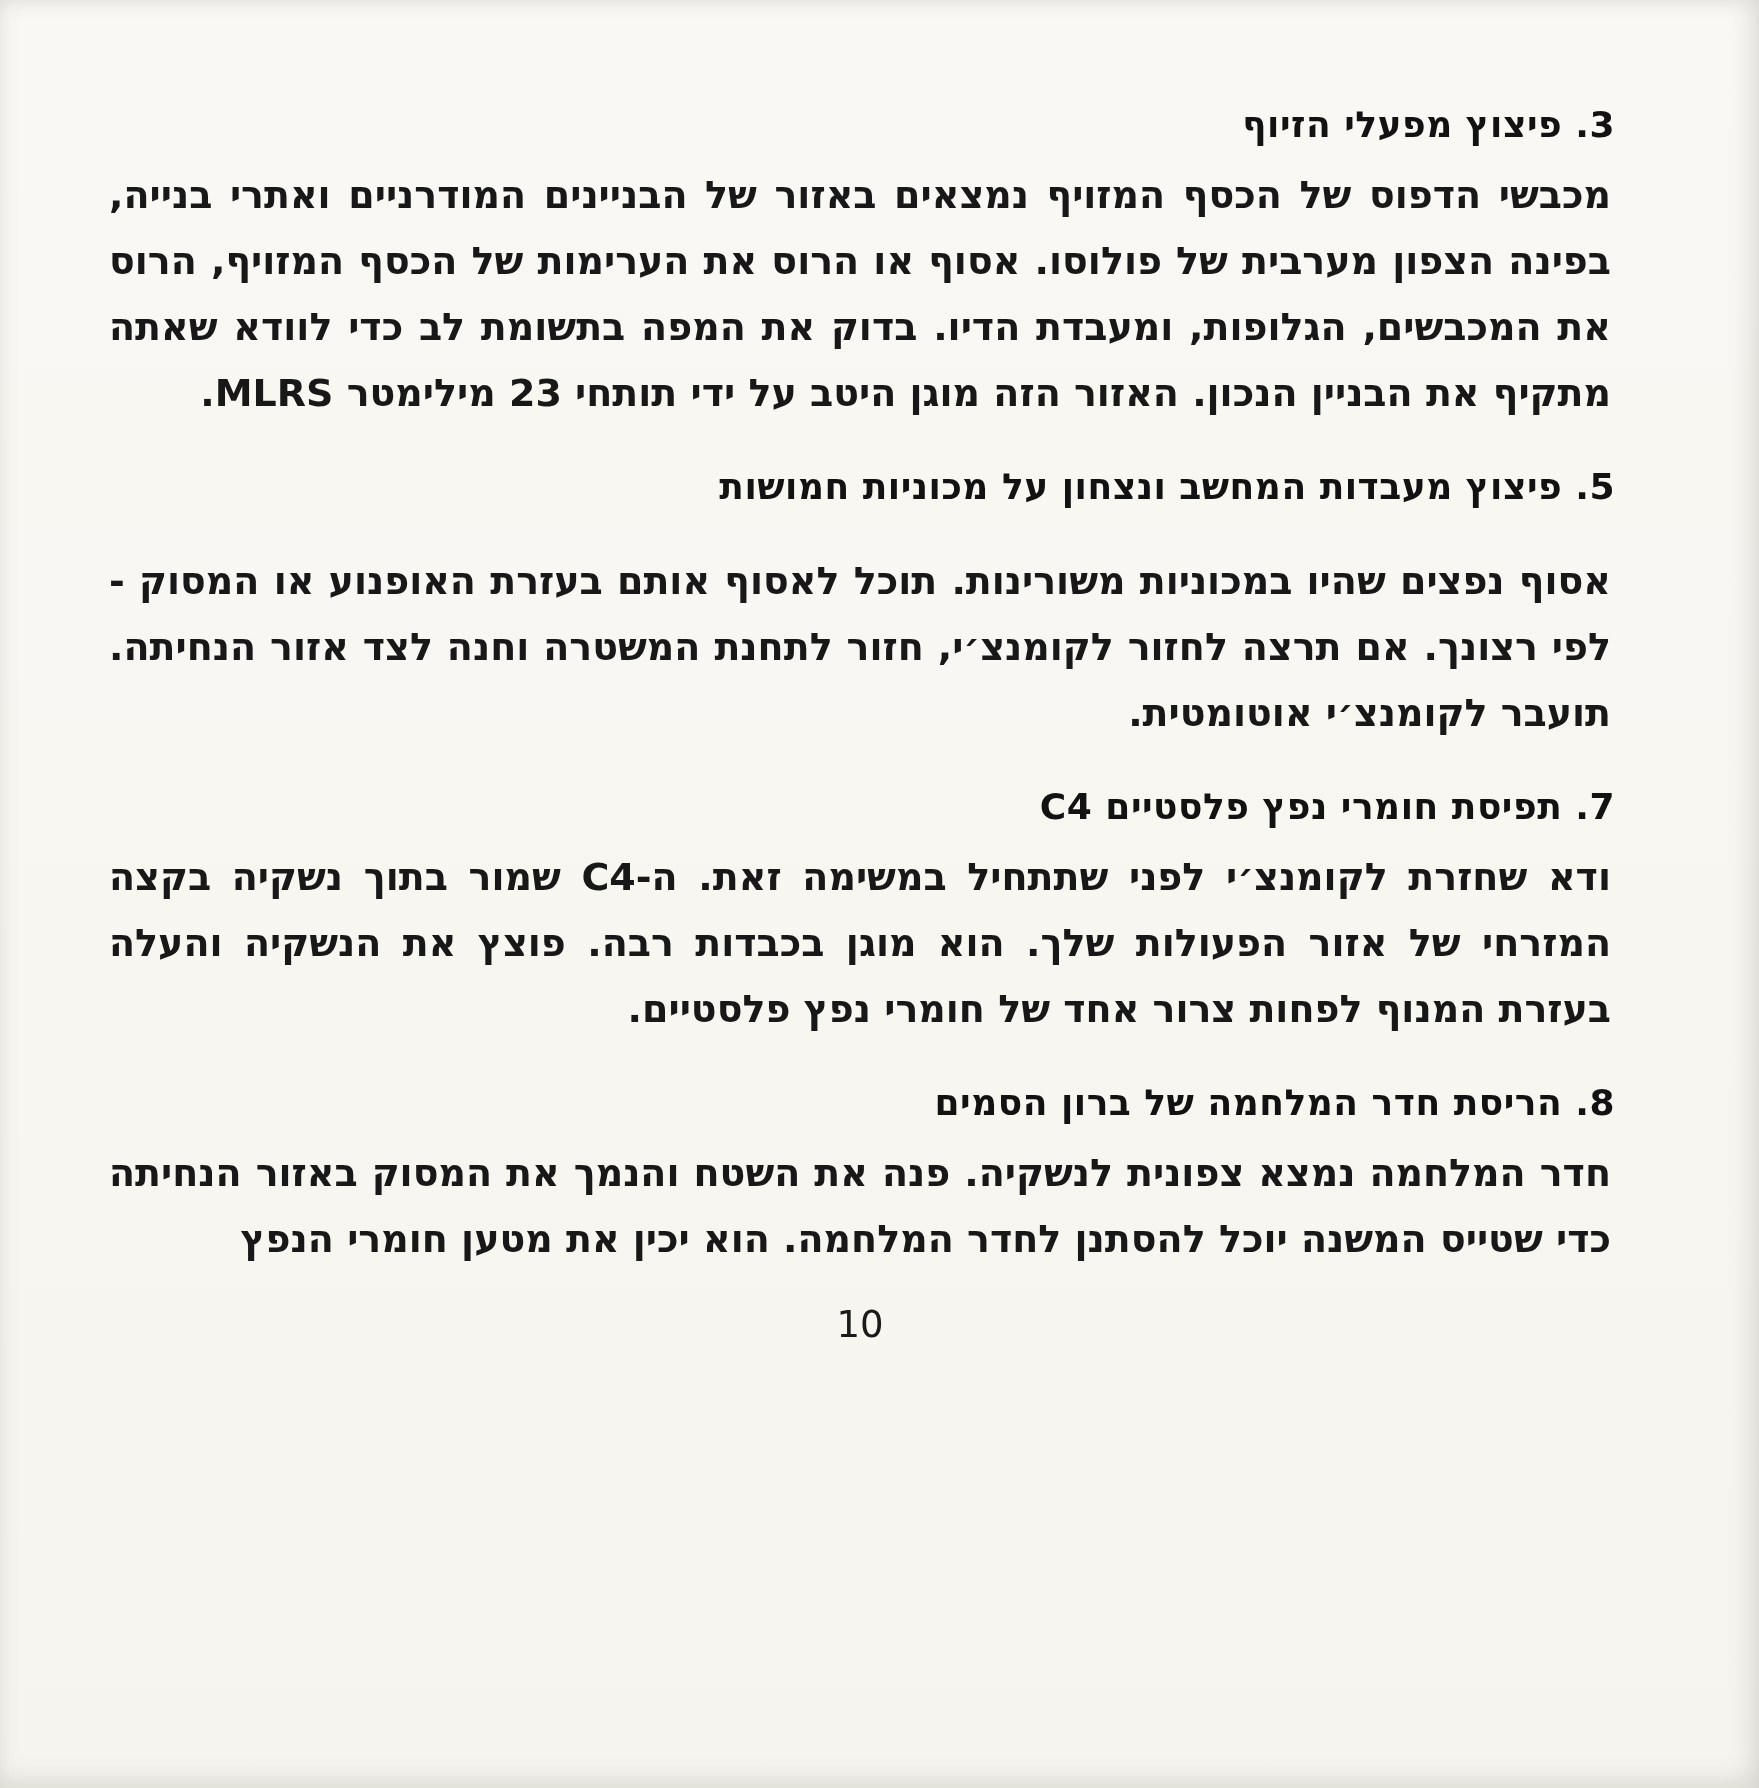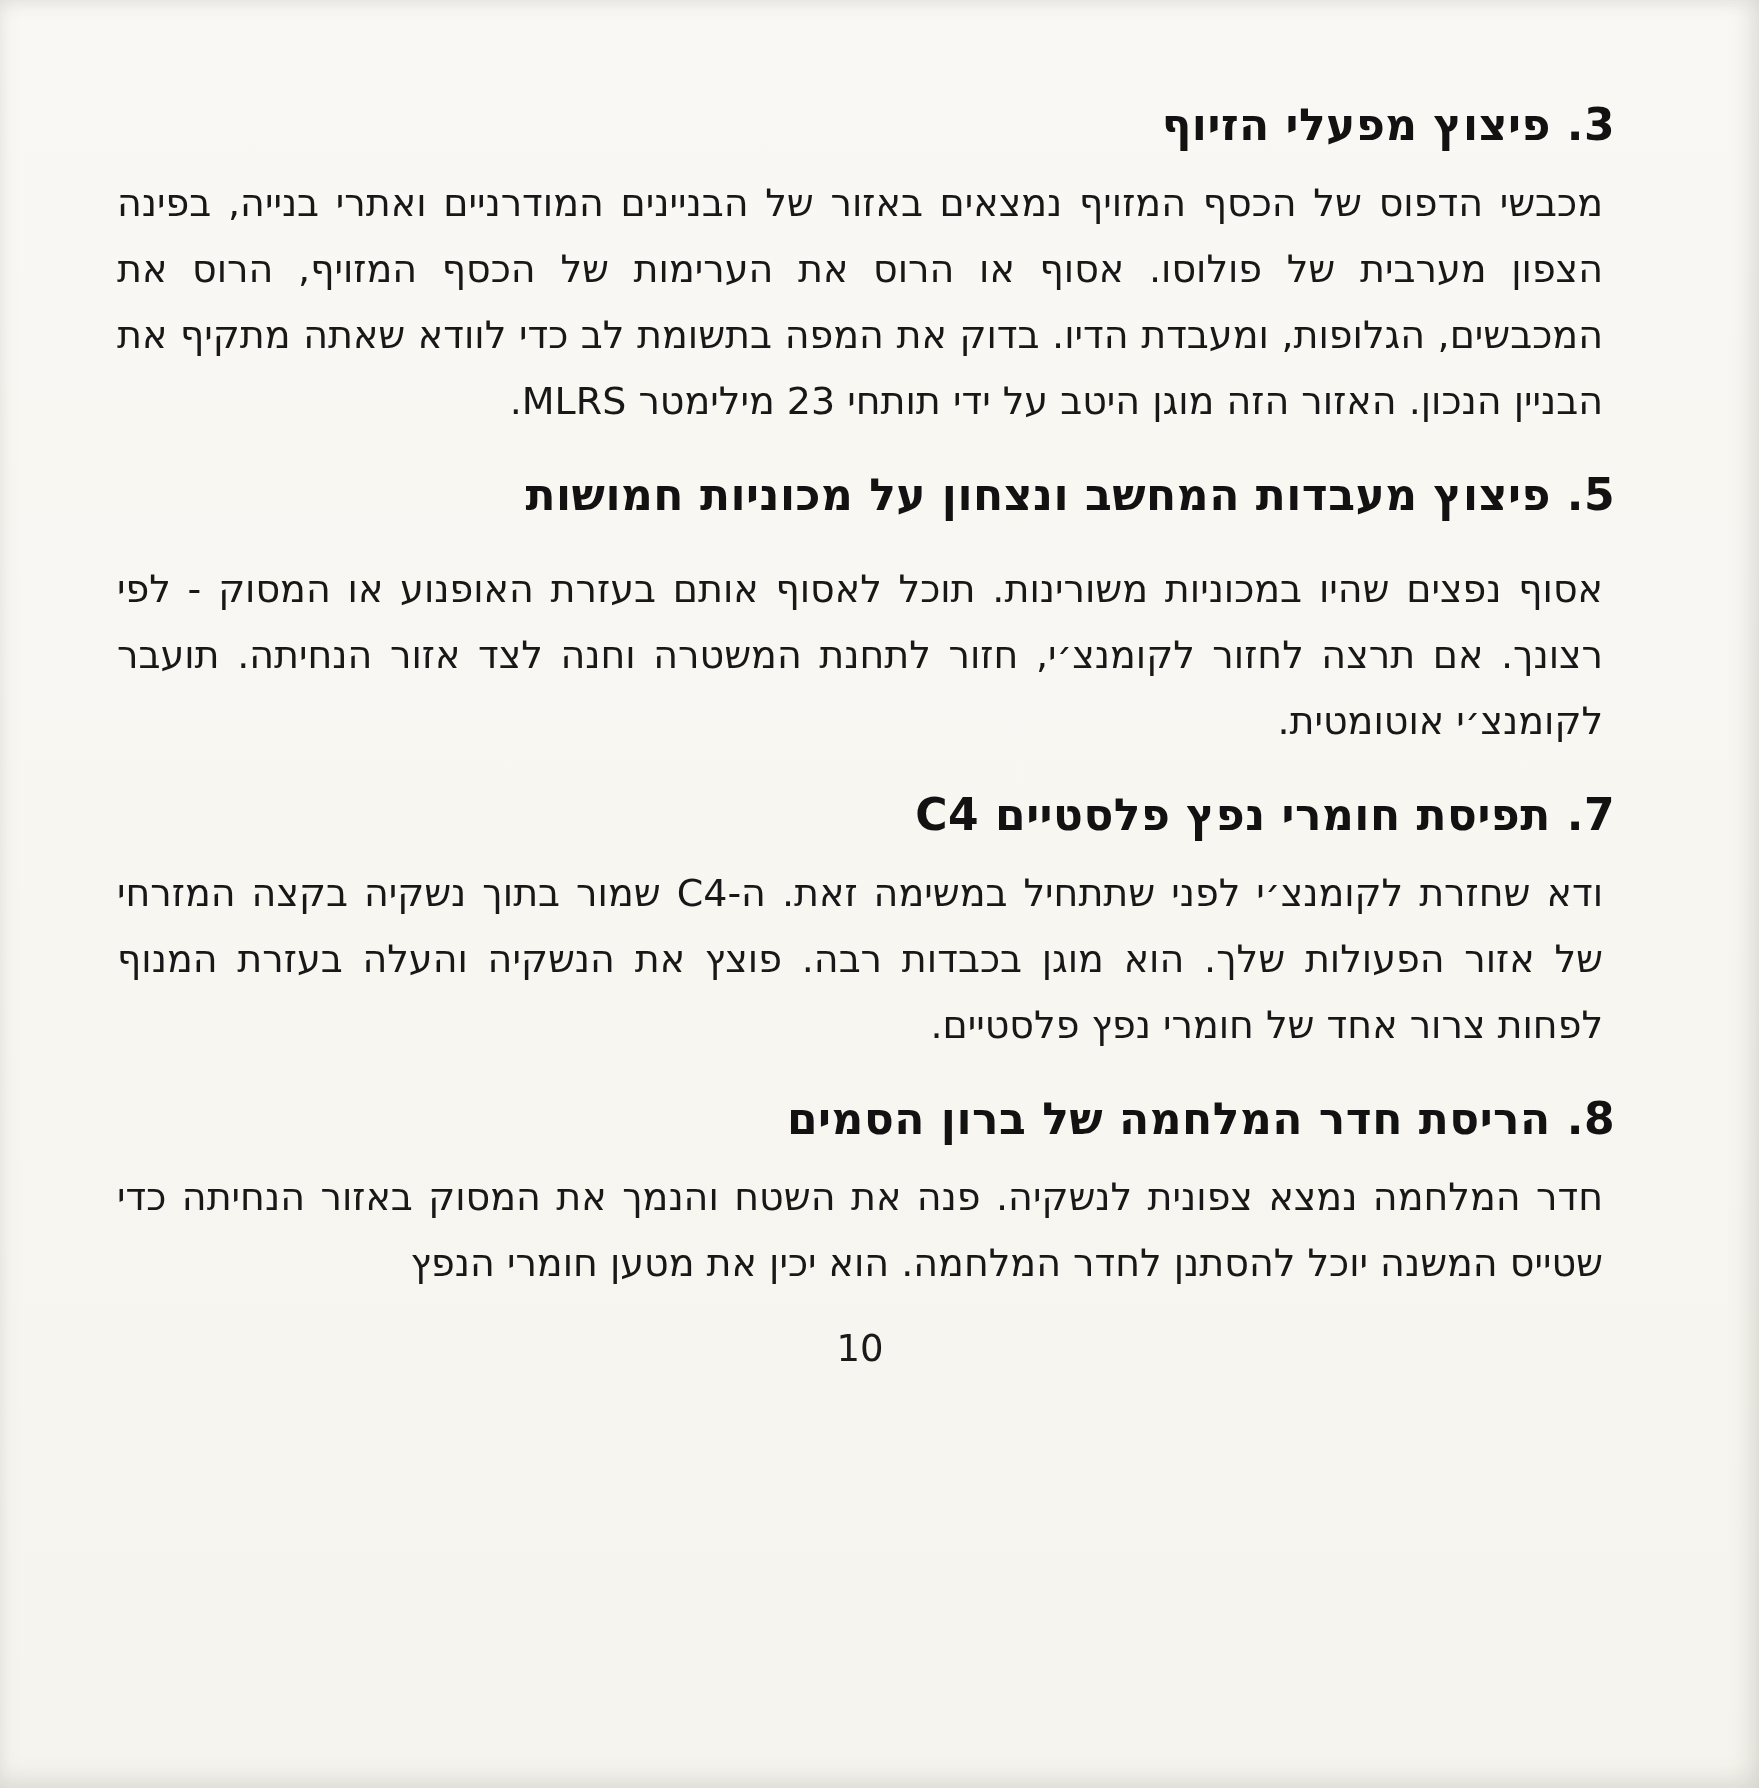--- a/index.html
+++ b/index.html
@@ -33,35 +33,36 @@
     left: 105px;
     direction: rtl;
     unicode-bidi: embed;
   }
   .section {
     margin: 0 0 28px 0;
   }
   .section h2 {
     margin: 0;
     padding: 0;
-    font-size: 44px;
+    font-size: 36px;
     line-height: 66px;
     font-weight: bold;
     letter-spacing: 0.5px;
     color: #121212;
     text-align: right;
   }
   .section p {
-    margin: 12px;
+    margin: 4px;
     padding: 0;
     font-size: 38px;
     line-height: 66px;
     text-align: justify;
     text-justify: inter-word;
     color: #181818;
+    font-weight: bold;
   }
   .page-number {
     margin-top: 14px;
     text-align: center;
     font-size: 37px;
     line-height: 50px;
     color: #1a1a1a;
     direction: ltr;
   }
 </style>

